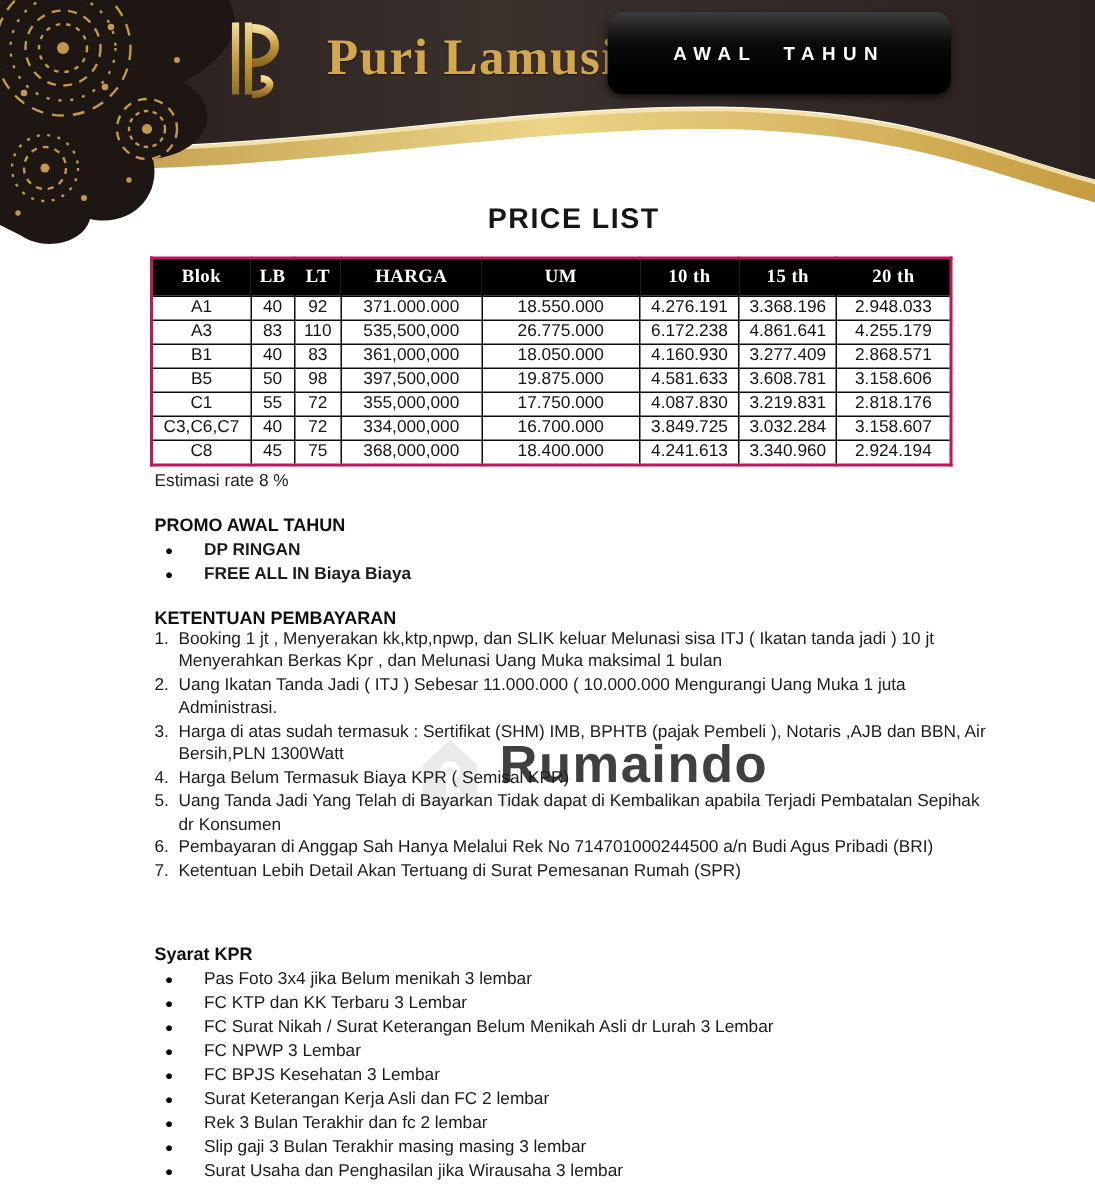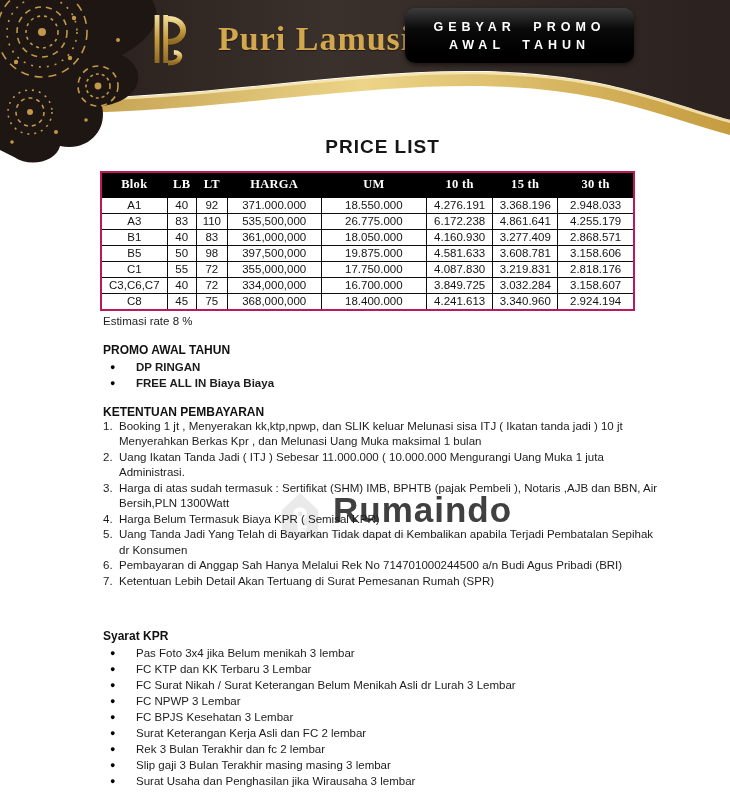--- a/index.html
+++ b/index.html
@@ -137,21 +137,20 @@
       </defs>
       <rect x="9" y="5" width="5" height="50" fill="url(#monoGold)"></rect>
       <rect x="18" y="5" width="5" height="50" fill="url(#monoGold)"></rect>
       <path d="M23,9 C44,9 44,33 23,33" fill="none" stroke="url(#monoGold)" stroke-width="6"></path>
       <path d="M23,55 C37,55 39,44 29,44" fill="none" stroke="url(#monoGold)" stroke-width="5"></path>
     </svg>
     <div class="brand">Puri Lamusi</div>
   </div>
 
   <div class="badge">
-    <span>GEBYAR PROMO</span>
     <span>AWAL TAHUN</span>
   </div>
 
   <div class="main">
     <h1 class="price-title">PRICE LIST</h1>
 
     <table class="price">
       <colgroup>
           <col style="width: 12.4%;">
           <col style="width: 5.5%;">
@@ -164,21 +163,21 @@
         </colgroup>
       <thead>
           <tr>
             <th>Blok</th>
             <th>LB</th>
             <th>LT</th>
             <th>HARGA</th>
             <th>UM</th>
             <th>10 th</th>
             <th>15 th</th>
-            <th>30 th</th>
+            <th>20 th</th>
           </tr>
         </thead>
       <tbody>
           <tr>
             <td>A1</td>
             <td>40</td>
             <td>92</td>
             <td>371.000.000</td>
             <td>18.550.000</td>
             <td>4.276.191</td>

